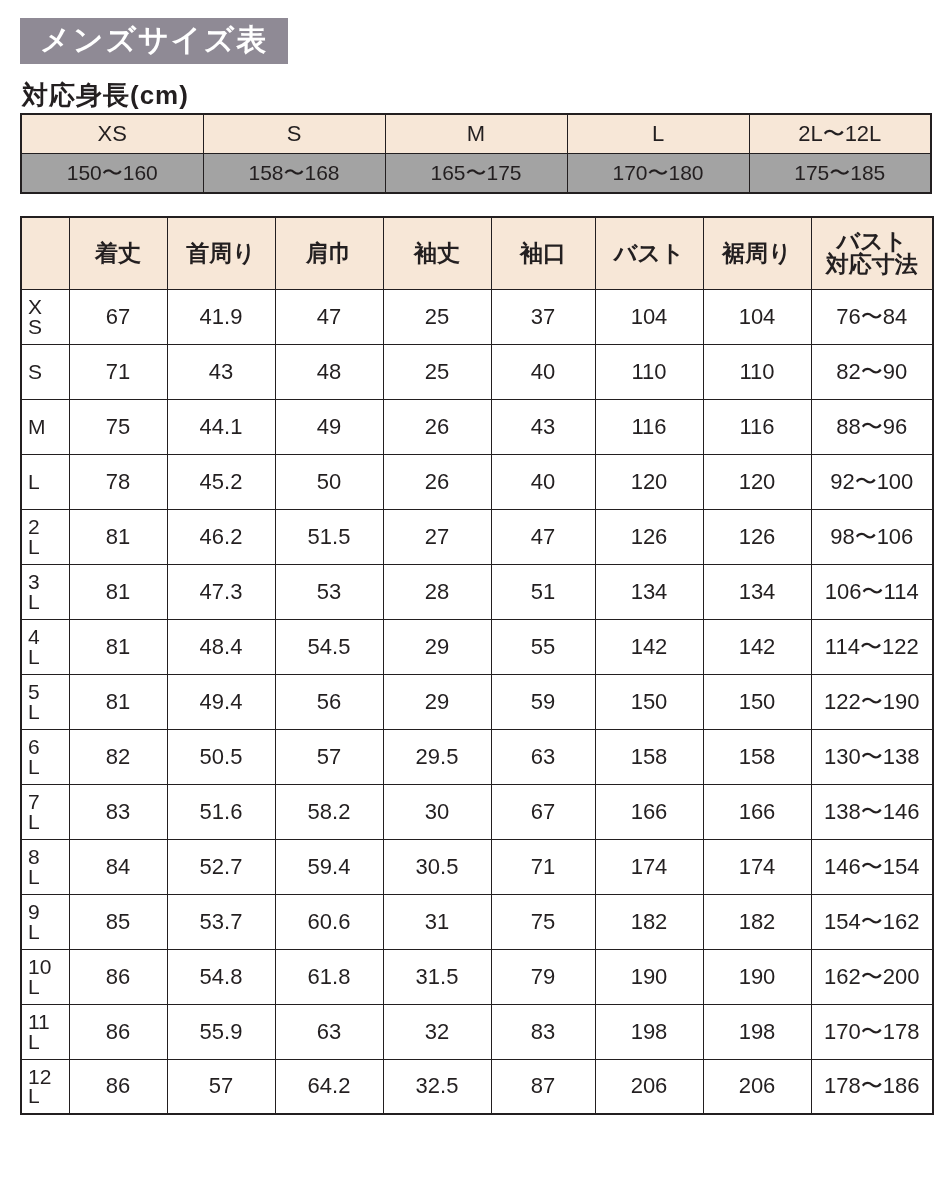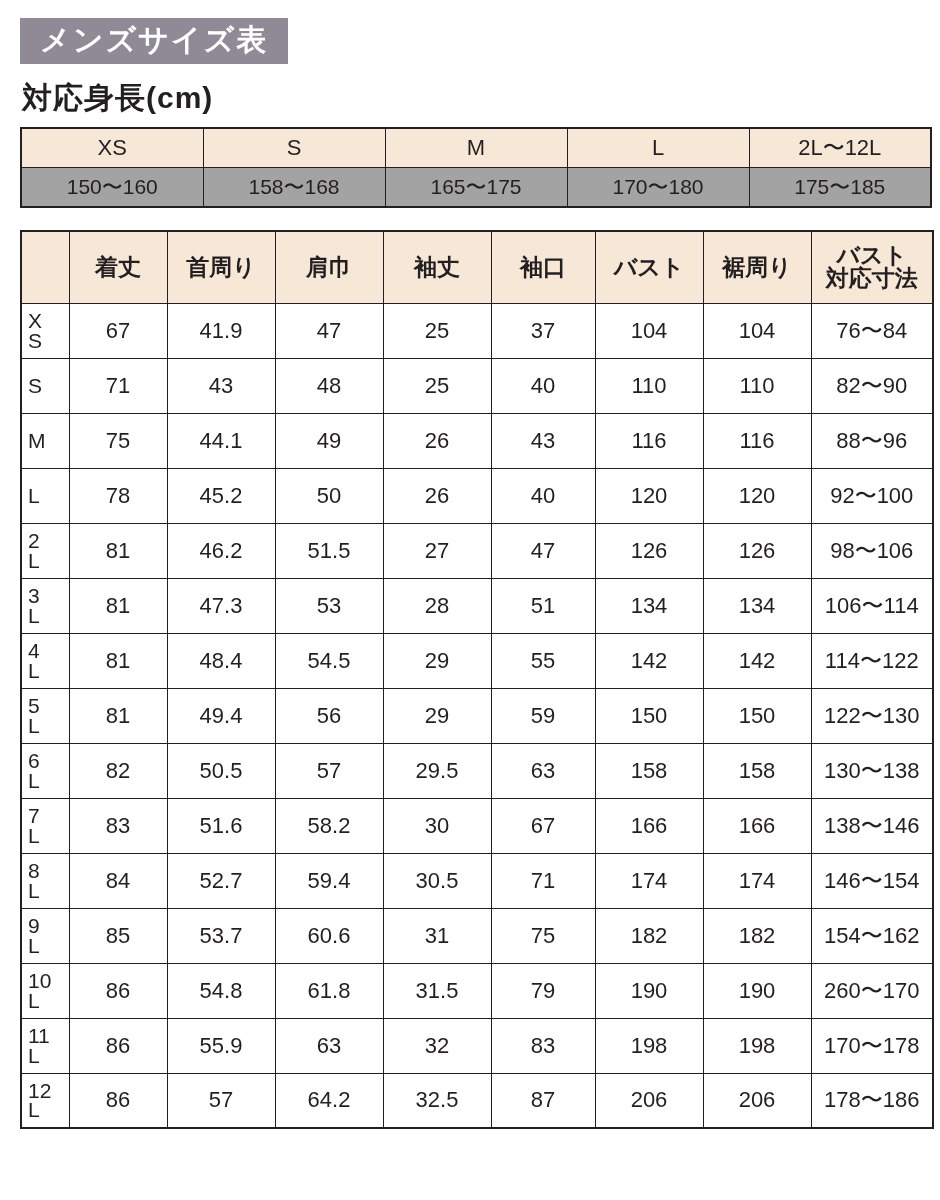--- a/index.html
+++ b/index.html
@@ -28,23 +28,23 @@
     color: #ffffff;
     font-size: 30px;
     font-weight: bold;
     letter-spacing: 2px;
     padding: 7px 20px 9px 20px;
     line-height: 1.0;
     margin-left: 6px;
   }
   
   .sub-heading {
-    font-size: 30px;
+    font-size: 26px;
     font-weight: bold;
-    margin: 14px 0 8px 8px;
+    margin: 14px 0 0 8px;
     letter-spacing: 1px;
   }
   
   table {
     border-collapse: collapse;
     table-layout: fixed;
   }
   .height-table {
     width: 912px;
     margin-left: 6px;
@@ -277,21 +277,21 @@
             <span class="stack">5</span>
             <span class="stack">L</span>
           </th>
           <td>81</td>
           <td>49.4</td>
           <td>56</td>
           <td>29</td>
           <td>59</td>
           <td>150</td>
           <td>150</td>
-          <td>122〜130</td>
+          <td>122〜190</td>
         </tr>
         <tr>
           <th class="rowhead">
             <span class="stack">6</span>
             <span class="stack">L</span>
           </th>
           <td>82</td>
           <td>50.5</td>
           <td>57</td>
           <td>29.5</td>
@@ -347,21 +347,21 @@
             <span class="stack">10</span>
             <span class="stack">L</span>
           </th>
           <td>86</td>
           <td>54.8</td>
           <td>61.8</td>
           <td>31.5</td>
           <td>79</td>
           <td>190</td>
           <td>190</td>
-          <td>260〜170</td>
+          <td>162〜200</td>
         </tr>
         <tr>
           <th class="rowhead">
             <span class="stack">11</span>
             <span class="stack">L</span>
           </th>
           <td>86</td>
           <td>55.9</td>
           <td>63</td>
           <td>32</td>

